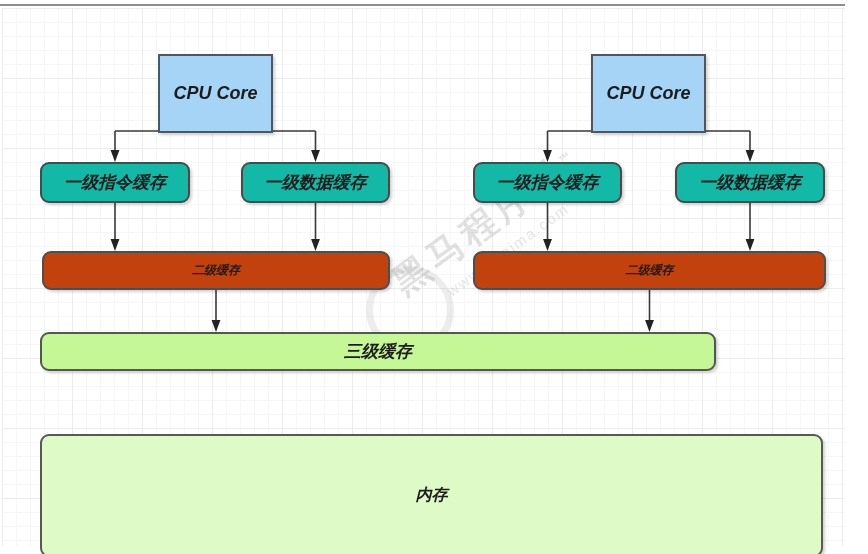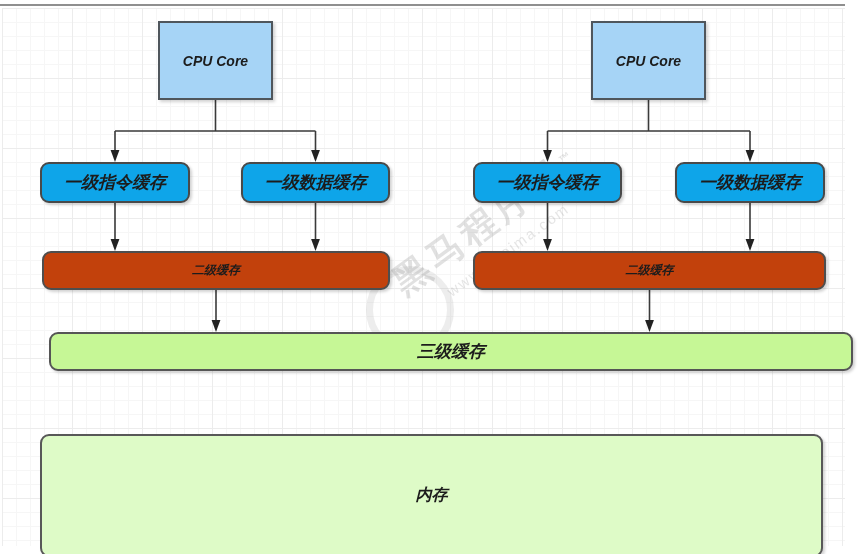--- a/index.html
+++ b/index.html
@@ -29,22 +29,22 @@
   .wm-bottom{left:180px;top:540px;width:230px;}
   .wm-bottom .wm-brand{font-size:30px;}
 
   svg.connectors{position:absolute;left:0;top:0;}
   .cline{stroke:#3a3a3a;stroke-width:1.6;fill:none;}
   .chead{fill:#222222;stroke:none;}
 
   .node{position:absolute;display:flex;align-items:center;justify-content:center;
       box-sizing:border-box;font-weight:bold;font-style:italic;color:#1c1c1c;
       box-shadow:2px 2px 3px rgba(0,0,0,0.18);}
-  .cpu{background:#a6d4f6;border:2px solid #4f565c;font-size:14px;}
-  .g1{background:#0ea5e9;border:2px solid #494949;border-radius:9px;font-size:17px;}
+  .cpu{background:#a6d4f6;border:2px solid #4f565c;font-size:18px;margin-top:33px;}
+  .g1{background:#14b8a6;border:2px solid #494949;border-radius:9px;font-size:17px;}
   .g2{background:#c2410c;border:2px solid #4e4e4e;border-radius:9px;font-size:12px;}
   .g3{background:#c6f796;border:2px solid #555555;border-radius:9px;font-size:17px;}
   .gmem{background:#defbc7;border:2px solid #585858;border-radius:9px;font-size:16px;}
 </style>
 </head>
 <body>
 
 <div class="canvas">
 
   <div class="top-rule"></div>
@@ -101,20 +101,20 @@
   <div class="node g1" style="left:473px;top:162px;width:149px;height:41px;">
     <span>一级指令缓存</span>
   </div>
   <div class="node g1" style="left:675px;top:162px;width:150px;height:41px;">
     <span>一级数据缓存</span>
   </div>
   <div class="node g2" style="left:473px;top:251px;width:353px;height:39px;">
     <span>二级缓存</span>
   </div>
 
-  <div class="node g3" style="left:40px;top:332px;width:804px;height:39px;margin-left:9px;">
+  <div class="node g3" style="left:40px;top:332px;width:676px;height:39px;">
     <span>三级缓存</span>
   </div>
   <div class="node gmem" style="left:40px;top:434px;width:783px;height:123px;">
     <span>内存</span>
   </div>
 
 </div>
 
 </body></html>

